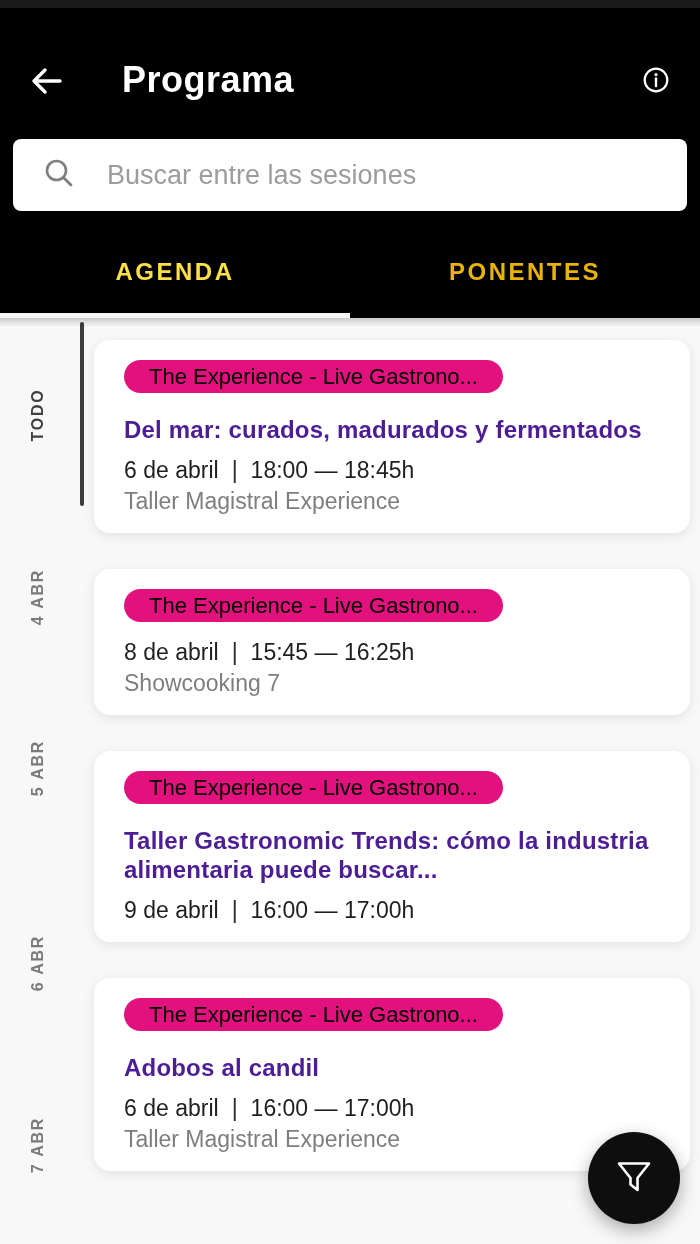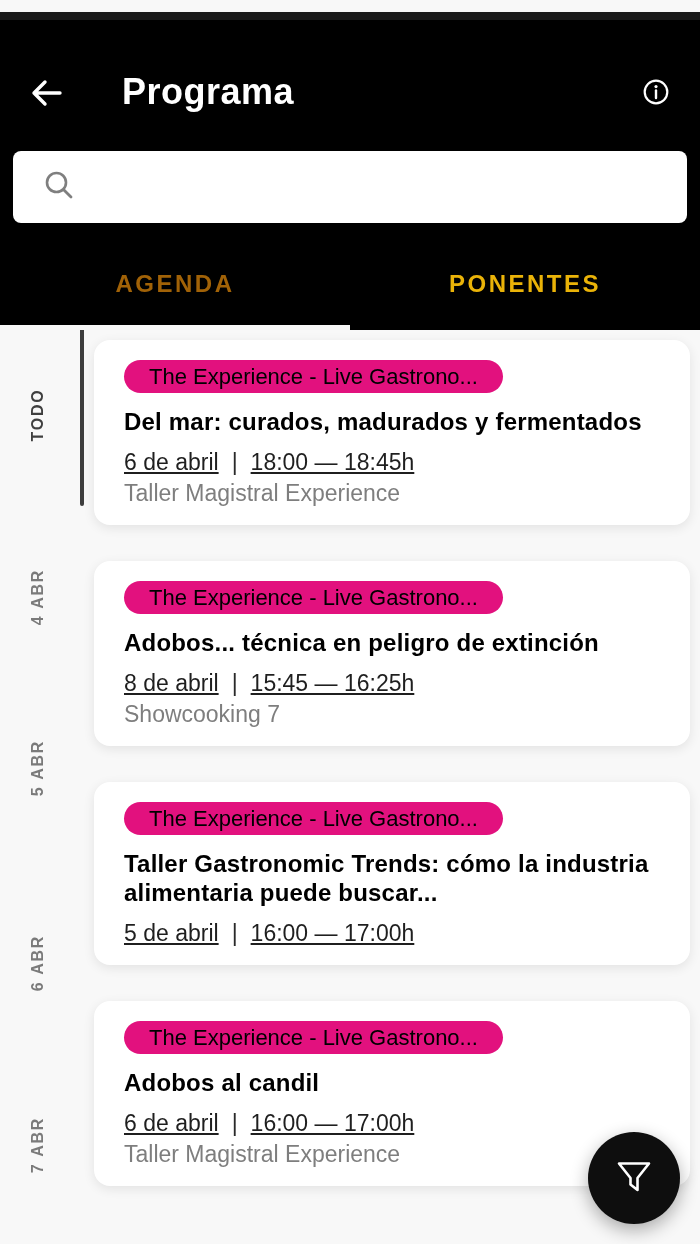--- a/index.html
+++ b/index.html
@@ -11,21 +11,21 @@
   }
   *{margin:0;padding:0;box-sizing:border-box;}
   html,body{background:#333;}
   body{font-family:"Liberation Sans", sans-serif;}
   .screen{
     position:relative;width:700px;height:1244px;margin:0 auto;
     background:var(--page-bg);overflow:hidden;
   }
   
   .header{
-    position:absolute;top:12px;left:0;right:0;height:318px;
+    position:absolute;top:0;left:0;right:0;height:318px;
     background:var(--header-bg);z-index:3;
   }
   .status-strip{position:absolute;top:0;left:0;right:0;height:8px;background:#1a1a1a;}
   .back-btn{
     position:absolute;left:20px;top:56px;width:52px;height:52px;
     background:none;border:none;display:flex;align-items:center;justify-content:center;cursor:pointer;
   }
   .page-title{
     position:absolute;left:122px;top:58px;
     color:#fff;font-size:36px;font-weight:bold;letter-spacing:0.5px;line-height:44px;
@@ -47,21 +47,21 @@
   }
   .search-input::placeholder{color:#9c9c9c;}
   
   .tabs{position:absolute;left:0;right:0;bottom:0;height:70px;display:flex;}
   .tab{
     flex:1;display:flex;align-items:center;justify-content:center;
     color:#eab308;font-size:24px;font-weight:bold;letter-spacing:2.5px;
     padding-bottom:22px;cursor:pointer;background:none;border:none;
     font-family:"Liberation Sans", sans-serif;
   }
-  .tab.active{color:#a16207;}
+  .tab.active{color:#fde047;}
   .tab-indicator{
     position:absolute;bottom:0;left:0;width:50%;height:5px;background:#f7f7f7;
   }
   
   .content{
     position:absolute;top:318px;left:0;right:0;bottom:0;
     background:var(--page-bg);
   }
   .content::before{
     content:"";position:absolute;top:0;left:0;right:0;height:9px;
@@ -86,24 +86,24 @@
     box-shadow:0 3px 12px rgba(0,0,0,0.09);
     padding:20px 30px 18px;margin-bottom:36px;
   }
   .pill{
     display:inline-block;max-width:100%;
     background:var(--accent-pink);color:#000000;
     font-size:22px;line-height:33px;padding:0 25px;border-radius:17px;
     white-space:nowrap;overflow:hidden;text-overflow:ellipsis;
   }
   .card-title{
-    margin-top:10px;font-size:24px;font-weight:bold;line-height:29px;
-    color:#000000;letter-spacing:0.2px;
-  }
-  .card-meta{margin-top:13px;font-size:23px;color:#1f1f1f;text-decoration:underline;}
+    margin-top:18px;font-size:24px;font-weight:bold;line-height:29px;
+    color:#4c1d95;letter-spacing:0.2px;
+  }
+  .card-meta{margin-top:13px;font-size:23px;color:#1f1f1f;}
   .card-meta .sep{margin:0 13px;color:#2a2a2a;}
   .card-location{margin-top:4px;font-size:23px;color:#7e7e7e;}
   
   .fab{
     position:absolute;right:20px;bottom:20px;width:92px;height:92px;
     border-radius:50%;background:var(--fab-bg);border:none;cursor:pointer;
     display:flex;align-items:center;justify-content:center;
     box-shadow:0 6px 18px rgba(0,0,0,0.32);z-index:5;
   }
 </style>
@@ -135,20 +135,21 @@
       </span>
     </button>
 
     <div class="search-bar">
       <span class="search-icon">
         <svg width="32" height="32" viewBox="0 0 32 32">
           <circle cx="13.5" cy="13.5" r="9.5" fill="none" stroke="#7f7f7f" stroke-width="2.6"></circle>
           <line x1="20.7" y1="20.7" x2="28" y2="28" stroke="#7f7f7f" stroke-width="2.8" stroke-linecap="round"></line>
         </svg>
       </span>
+      <input class="search-input" type="text" placeholder="Buscar entre las sesiones" style="">
     </div>
 
     <nav class="tabs">
       <button class="tab active">
         <span>AGENDA</span>
       </button>
       <button class="tab">
         <span>PONENTES</span>
       </button>
       <div class="tab-indicator"></div>
@@ -170,32 +171,31 @@
         <span class="pill">The Experience - Live Gastrono...</span>
         <div class="card-title">Del mar: curados, madurados y fermentados</div>
         <div class="card-meta">
           <span>6 de abril</span><span class="sep">|</span><span>18:00 — 18:45h</span>
         </div>
         <div class="card-location">Taller Magistral Experience</div>
       </article>
 
       <article class="card">
         <span class="pill">The Experience - Live Gastrono...</span>
-        <div class="card-title">Adobos... técnica en peligro de extinción</div>
         <div class="card-meta">
           <span>8 de abril</span><span class="sep">|</span><span>15:45 — 16:25h</span>
         </div>
         <div class="card-location">Showcooking 7</div>
       </article>
 
       <article class="card">
         <span class="pill">The Experience - Live Gastrono...</span>
         <div class="card-title">Taller Gastronomic Trends: cómo la industria alimentaria puede buscar...</div>
         <div class="card-meta">
-          <span>5 de abril</span><span class="sep">|</span><span>16:00 — 17:00h</span>
+          <span>9 de abril</span><span class="sep">|</span><span>16:00 — 17:00h</span>
         </div>
       </article>
 
       <article class="card">
         <span class="pill">The Experience - Live Gastrono...</span>
         <div class="card-title">Adobos al candil</div>
         <div class="card-meta">
           <span>6 de abril</span><span class="sep">|</span><span>16:00 — 17:00h</span>
         </div>
         <div class="card-location">Taller Magistral Experience</div>

